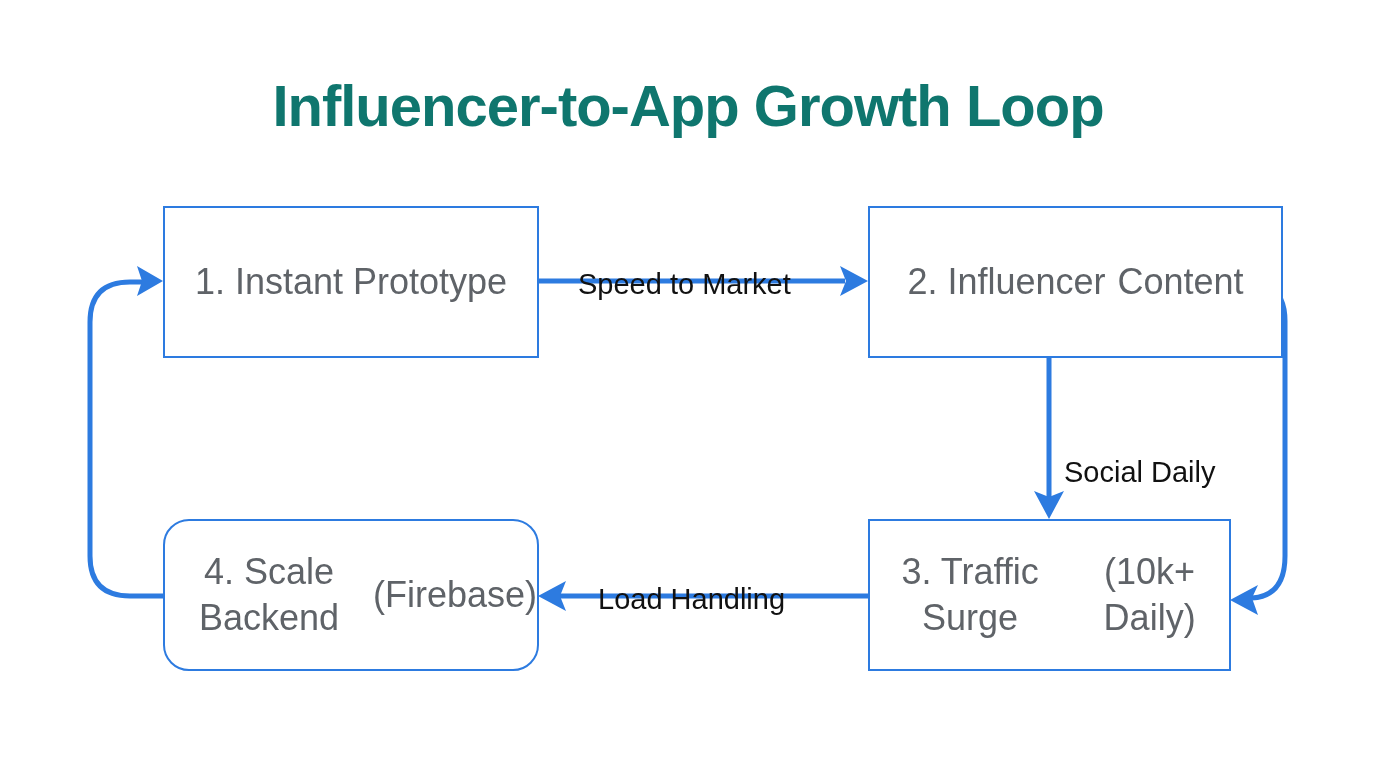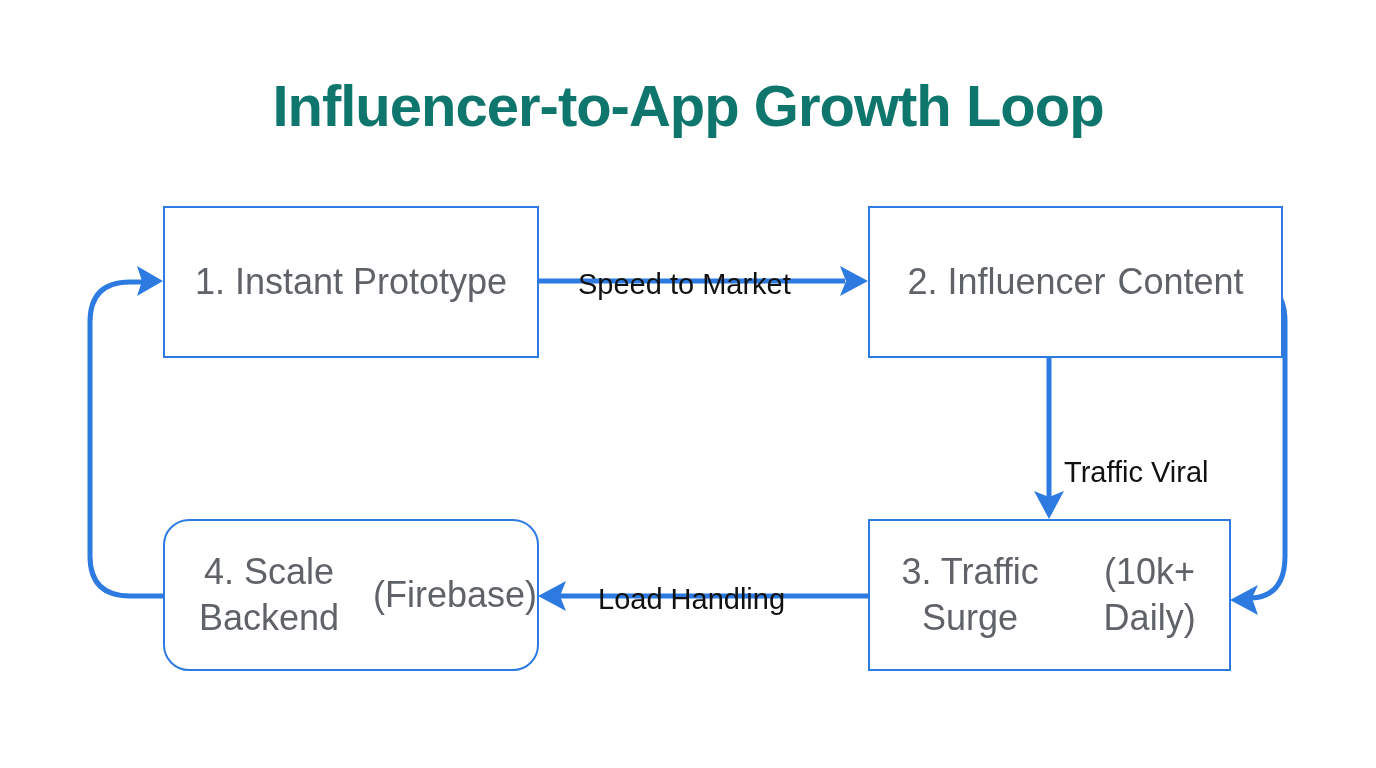--- a/index.html
+++ b/index.html
@@ -60,14 +60,14 @@
   <div>3. Traffic Surge</div>
   <div>(10k+ Daily)</div>
 </div>
 
 <div class="node" style="left:163px; top:519px; width:376px; height:152px;border-radius:26px;">
   <div>4. Scale Backend</div>
   <div>(Firebase)</div>
 </div>
 
 <div class="edge-label" style="left:578px; top:232px;">Speed to Market</div>
-<div class="edge-label" style="left:1064px; top:420px;">Traffic Viral</div>
+<div class="edge-label" style="left:1064px; top:420px;">Social Daily</div>
 <div class="edge-label" style="left:598px; top:547px;">Load Handling</div>
 
 </body></html>

